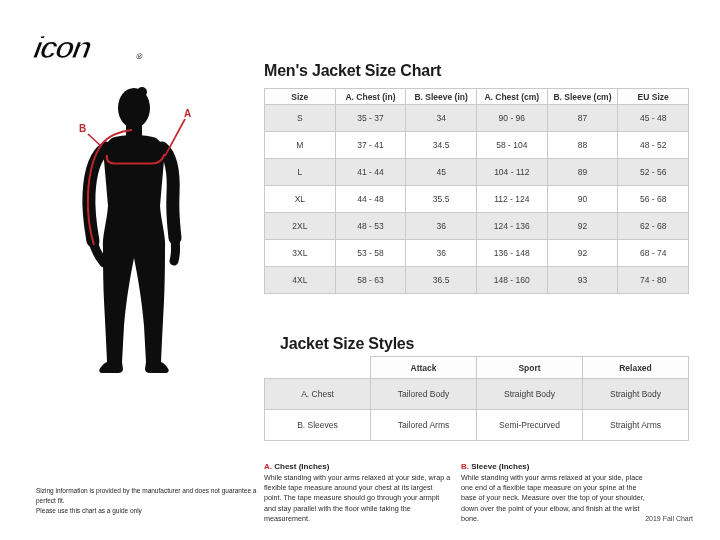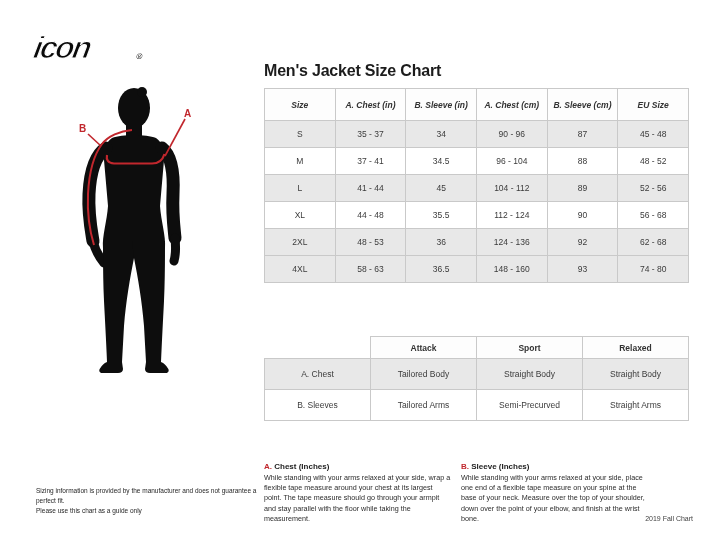--- a/index.html
+++ b/index.html
@@ -43,27 +43,27 @@
   }
   #title-size { top:62px; left:0; }
   #title-styles { top:335px; left:16px;text-align:center; }
   #title-measure { top:444px; left:0; }
 
   table {
     position:absolute; left:0; border-collapse:collapse; table-layout:fixed;
     width:425px; background:#fff;
   }
   #size-table { top:88px; }
-  #styles-table { top:336px;padding-left:44px; }
+  #styles-table { top:356px;padding-left:44px; }
   th, td {
     border:1px solid #c9c9c9; text-align:center; vertical-align:middle;
     padding:0; font-size:8.5px; color:#3b3b3b;
   }
   th { font-weight:bold; color:#333; background:#fdfdfd; }
-  #size-table th { height:32px;font-style:italic; }
+  #size-table th { height:16px; }
   #size-table td { height:27px; }
   #styles-table th { height:22px; }
   #styles-table td { height:31px; }
   tr.alt th, tr.alt td { background:#e8e8e8; }
   th.blank { border:none; background:transparent; }
 
   
   .measure-col { position:absolute; width:188px; top:462px; }
   #measure-a { left:0; }
   #measure-b { left:197px; }
@@ -136,21 +136,21 @@
           <td>35 - 37</td>
           <td>34</td>
           <td>90 - 96</td>
           <td>87</td>
           <td>45 - 48</td>
         </tr>
         <tr>
           <td>M</td>
           <td>37 - 41</td>
           <td>34.5</td>
-          <td>96 - 104</td>
+          <td>58 - 104</td>
           <td>88</td>
           <td>48 - 52</td>
         </tr>
         <tr class="alt">
           <td>L</td>
           <td>41 - 44</td>
           <td>45</td>
           <td>104 - 112</td>
           <td>89</td>
           <td>52 - 56</td>
@@ -163,20 +163,28 @@
           <td>90</td>
           <td>56 - 68</td>
         </tr>
         <tr class="alt">
           <td>2XL</td>
           <td>48 - 53</td>
           <td>36</td>
           <td>124 - 136</td>
           <td>92</td>
           <td>62 - 68</td>
+        </tr>
+        <tr>
+          <td>3XL</td>
+          <td>53 - 58</td>
+          <td>36</td>
+          <td>136 - 148</td>
+          <td>92</td>
+          <td>68 - 74</td>
         </tr>
         <tr class="alt">
           <td>4XL</td>
           <td>58 - 63</td>
           <td>36.5</td>
           <td>148 - 160</td>
           <td>93</td>
           <td>74 - 80</td>
         </tr>
       </tbody>

